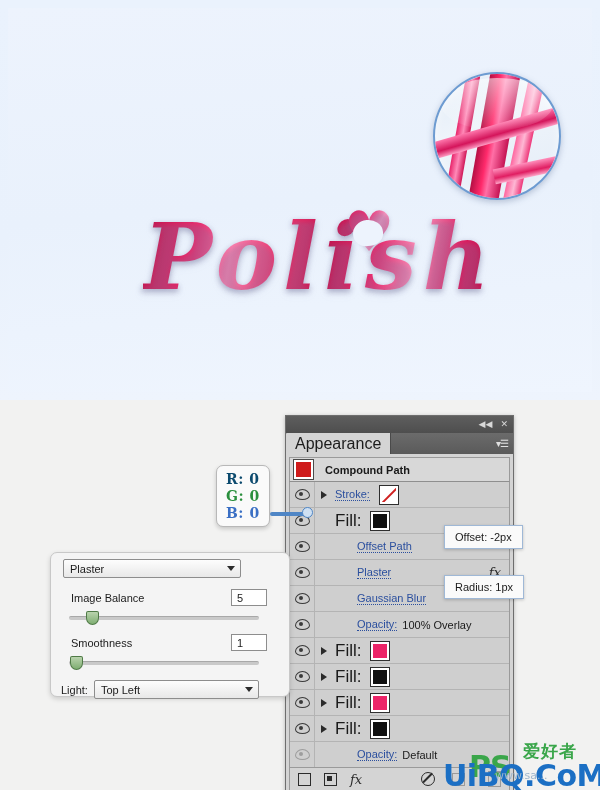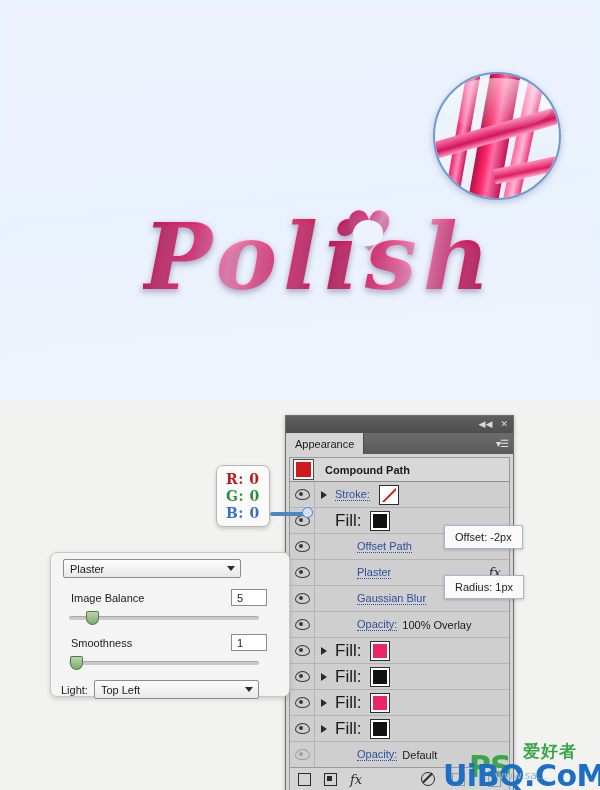--- a/index.html
+++ b/index.html
@@ -140,21 +140,21 @@
   #panel-tabrow {
     height: 21px;
     background: linear-gradient(180deg,#616161,#545454);
     display: flex;
     align-items: stretch;
     position: relative;
   }
   #tab-appearance {
     background: #d4d4d4;
     color: #1c1c1c;
-    font-size: 11px;
+    font-size: 16px;
     padding: 8px 9px;
     display: flex;
     align-items: center;
     border-top-left-radius: 1px;
   }
   #tab-filler {
     flex: 1;
     background: linear-gradient(180deg,#6b6b6b,#5a5a5a);
     border-left: 1px solid #4a4a4a;
     display: flex; align-items: center; justify-content: flex-end;
@@ -327,21 +327,21 @@
     padding: 5px 0 0 9px;
     box-sizing: border-box;
   }
   .rgb-line {
     font-family: "DejaVu Serif", serif;
     font-weight: bold;
     font-size: 14px;
     line-height: 17px;
     letter-spacing: 0.5px;
   }
-  #rgb-r { color: #b91c1c; }
+  #rgb-r { color: #0c4a6e; }
   #rgb-g { color: #2a8f3d; }
   #rgb-b { color: #3a6fc4; }
 
   #rgb-connector {
     position: absolute;
     left: 270px; top: 112px;
     width: 36px; height: 4px;
     background: #4f86c6;
     border-radius: 2px;
   }

